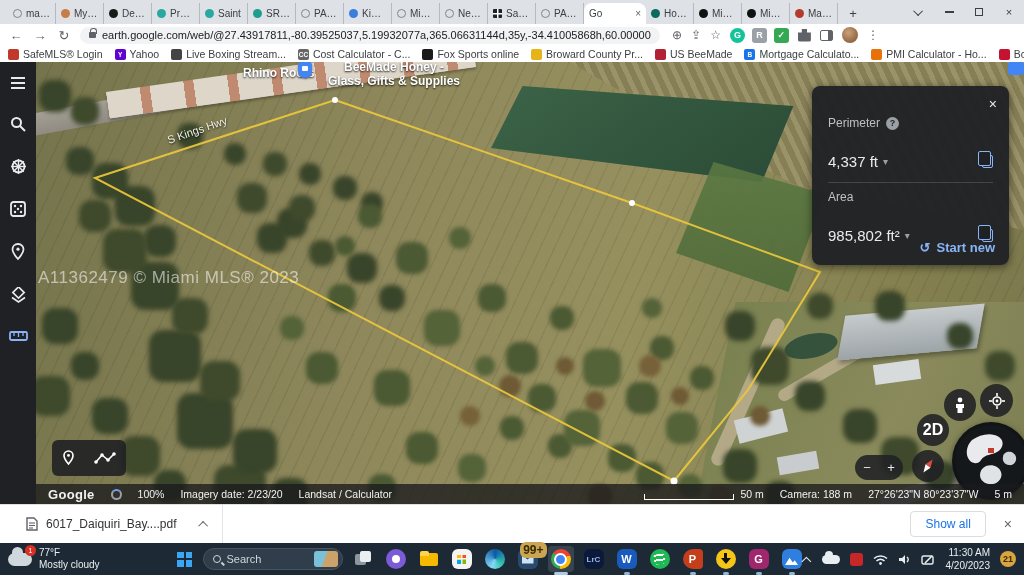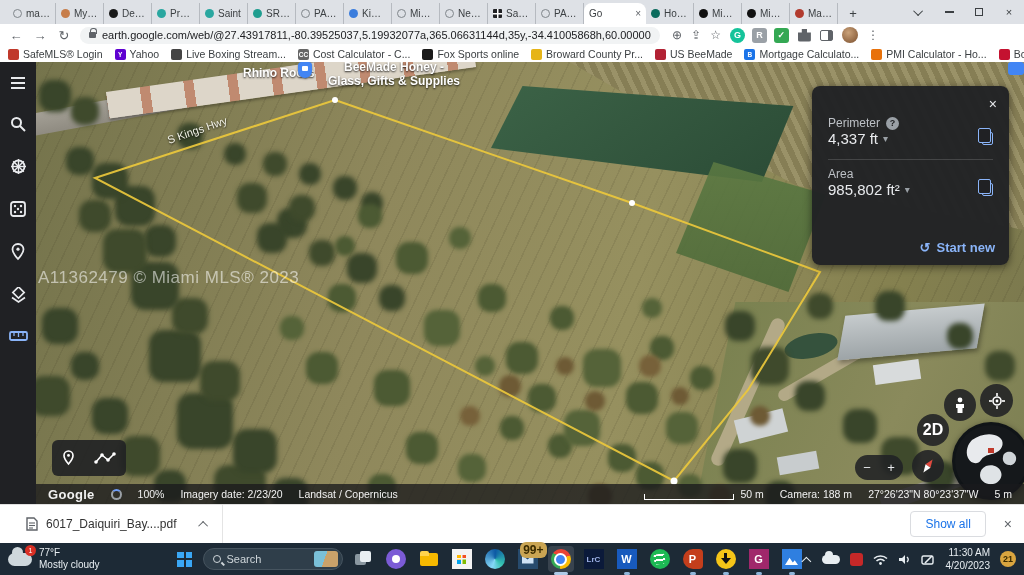--- a/index.html
+++ b/index.html
@@ -113,21 +113,21 @@
   .pin-marker { position:absolute; left:262px; top:0px; width:14px; height:16px; background:#4285f4; border-radius:4px 4px 8px 8px; box-shadow:0 1px 2px rgba(0,0,0,.5); }
   .pin-marker:after { content:''; position:absolute; left:4px; top:4px; width:6px; height:5px; background:#fff; border-radius:1px; }
   .mini-marker { position:absolute; left:972px; top:0; width:16px; height:13px; background:#4285f4; border-radius:3px; }
   .watermark { position:absolute; left:2px; top:206px; font-size:17px; color:rgba(255,255,255,.55); letter-spacing:.5px; white-space:nowrap; }
 
   
   .mpanel { position:absolute; left:776px; top:24px; width:197px; height:179px; background:rgba(32,33,36,.96); border-radius:8px; box-shadow:0 2px 8px rgba(0,0,0,.5); padding:12px 16px 10px; z-index:40; color:#e8eaed; }
   .mp-close { position:absolute; right:12px; top:10px; color:#e8eaed; font-size:14px; }
   .mp-label { display:flex; align-items:center; gap:6px; font-size:12px; color:#bdc1c6; margin-top:7px; }
   .mp-help { width:13px; height:13px; border-radius:50%; background:#9aa0a6; color:#202124; font-size:9px; font-weight:bold; display:flex; align-items:center; justify-content:center; }
-  .mp-row { display:flex; align-items:center; margin-top:0; font-size:15px; color:#e8eaed; }
+  .mp-row { display:flex; align-items:center; margin-top:23px; font-size:15px; color:#e8eaed; }
   .mp-dd { color:#9aa0a6; font-size:10px; margin-left:5px; }
   .copyic { margin-left:auto; width:11px; height:13px; border:1.6px solid #8ab4f8; border-radius:2px; position:relative; }
   .copyic:before { content:''; position:absolute; left:-5px; top:-5px; width:11px; height:13px; border:1.6px solid #8ab4f8; border-radius:2px; background:rgba(32,33,36,1); }
   .mp-hr { border:none; border-top:1px solid rgba(255,255,255,.15); margin:12px 0 0; }
   .mp-start { position:absolute; right:14px; bottom:10px; display:flex; align-items:center; gap:6px; color:#8ab4f8; font-size:13px; font-weight:bold; }
 
   
   .toolpill { position:absolute; left:16px; top:378px; width:74px; height:36px; background:rgba(32,33,36,.9); border-radius:6px; display:flex; align-items:center; justify-content:space-around; z-index:35; }
 
   
@@ -167,21 +167,21 @@
   .winlogo { width:15px; height:15px; background:
       linear-gradient(#1d2a36,#1d2a36) 50% 0/2px 100% no-repeat,
       linear-gradient(#1d2a36,#1d2a36) 0 50%/100% 2px no-repeat, #3aa7f5; }
   .searchpill { width:140px; height:22px; border-radius:12px; background:#2f3e4a; border:1px solid #46545f; display:flex; align-items:center; gap:6px; padding:0 4px 0 9px; }
   .mag { width:8px; height:8px; border:1.5px solid #cfd6da; border-radius:50%; position:relative; flex:none; }
   .mag:after { content:''; position:absolute; left:7px; top:7px; width:4px; height:1.5px; background:#cfd6da; transform:rotate(45deg); }
   .searchtxt { font-size:11px; color:#cfd6da; flex:1; }
   .searchimg { width:24px; height:16px; border-radius:3px; background:linear-gradient(110deg,#7ac0d8 45%,#caa26a 45%); }
   .appbtn { position:relative; width:26px; height:26px; border-radius:4px; display:flex; align-items:center; justify-content:center; }
   .appbtn.active { background:rgba(255,255,255,.12); }
-  .ic { width:20px; height:20px; border-radius:0; display:flex; align-items:center; justify-content:center; font-size:11px; font-weight:bold; color:#fff; position:relative; }
+  .ic { width:20px; height:20px; border-radius:6px; display:flex; align-items:center; justify-content:center; font-size:11px; font-weight:bold; color:#fff; position:relative; }
   .runbar { position:absolute; bottom:-3px; left:50%; transform:translateX(-50%); width:6px; height:3px; border-radius:2px; background:#8fb6d9; }
   .appbtn.active .runbar { width:14px; background:#aecbe8; }
   .ic-taskview { background:transparent; }
   .ic-taskview:before { content:''; position:absolute; left:2px; top:5px; width:11px; height:11px; background:#8a97a0; border-radius:2px; }
   .ic-taskview:after { content:''; position:absolute; left:7px; top:2px; width:11px; height:11px; background:#e8eef2; border-radius:2px; }
   .ic-video { border-radius:50%; background:#7b5bd6; }
   .ic-video:after { content:''; width:8px; height:8px; border-radius:50%; background:#fff; }
   .ic-folder { background:transparent; }
   .ic-folder:before { content:''; position:absolute; left:1px; top:4px; width:18px; height:13px; background:#f7b900; border-radius:2px; }
   .ic-folder:after { content:''; position:absolute; left:1px; top:2px; width:9px; height:5px; background:#ffd34d; border-radius:2px 2px 0 0; }
@@ -536,21 +536,21 @@
             <path d="M55 30c4-1 8 1 9 5 1 5-3 9-7 8-4 0-7-4-6-8 0-3 2-4 4-5z" fill="#cfd4d8"></path>
             <rect x="36" y="26" width="6" height="5" fill="#c0392b"></rect>
           </svg>
       </div>
 
       <div class="statusbar">
         <span class="sb-brand">Google</span>
         <span class="sb-ring"></span>
         <span>100%</span>
         <span>Imagery date: 2/23/20</span>
-        <span>Landsat / Copernicus</span>
+        <span>Landsat / Calculator</span>
         <span class="sb-right">
           <span class="scalewrap">
             <span class="scalebracket"></span>
             <span>50 m</span>
           </span>
           <span>Camera: 188 m</span>
           <span>27°26'23"N 80°23'37"W</span>
           <span>5 m</span>
         </span>
       </div>

